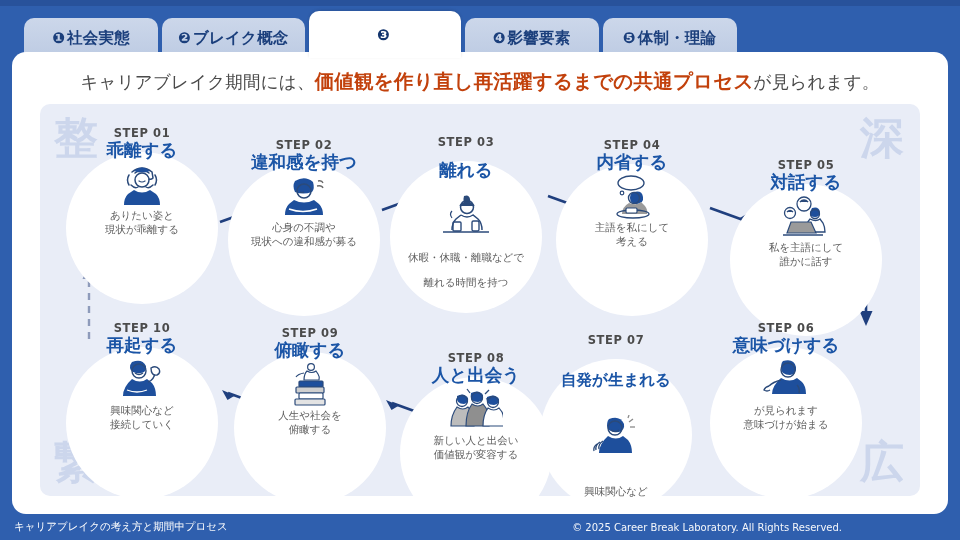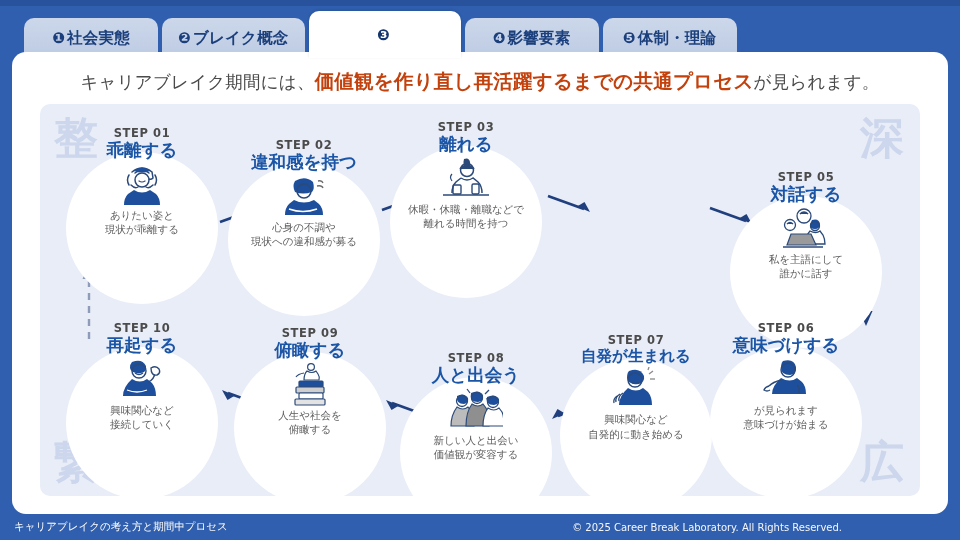--- a/index.html
+++ b/index.html
@@ -282,42 +282,59 @@
             <g stroke="#6b6b6b" stroke-width="1.3" fill="none">
                 <path d="M41 6 q4-1 5 2"></path>
                 <path d="M40 11 q5-1 6 2"></path>
               </g>
           </svg>
         </div>
         <div class="desc">心身の不調や</div>
         <div class="desc">現状への違和感が募る</div>
       </div>
 
-      <div class="step raise" style="left:350px; top:42px;">
+      <div class="step raise" style="left:350px; top:57px;gap:11px;">
         <div class="lbl">STEP 03</div>
         <div class="ttl">離れる</div>
         <div class="ico">
           <svg viewBox="0 0 54 44">
             <path fill="#2b4a7a" d="M25 2 q5-2 6 3 q1 4-3 4 q-5 0-3-7z"></path>
             <circle cx="28" cy="13" r="6.5" fill="none" stroke="#2b4a7a" stroke-width="1.5"></circle>
             <path d="M21 12 q7-7 14 0" stroke="#2b4a7a" stroke-width="2" fill="#2b4a7a"></path>
             <path d="M22 21 q6 4 12 0 l5 4 q4 4 4 11" stroke="#2b4a7a" stroke-width="1.5" fill="none"></path>
             <path d="M22 21 l-5 4 q-4 4-4 11" stroke="#2b4a7a" stroke-width="1.5" fill="none"></path>
             <rect x="14" y="28" width="8" height="9" rx="1" fill="none" stroke="#2b4a7a" stroke-width="1.4"></rect>
             <rect x="33" y="27" width="7" height="10" rx="1.4" fill="none" stroke="#2b4a7a" stroke-width="1.4"></rect>
             <path d="M4 38 H50" stroke="#2b4a7a" stroke-width="1.6"></path>
             <path d="M13 24 q-3-4 0-7" stroke="#2b4a7a" stroke-width="1.2" fill="none"></path>
           </svg>
         </div>
         <div class="desc">休暇・休職・離職などで</div>
         <div class="desc">離れる時間を持つ</div>
       </div>
 
-
-      <div class="step raise" style="left:690px; top:92px;">
+      <div class="step raise" style="left:516px; top:60px;">
+        <div class="lbl">STEP 04</div>
+        <div class="ttl">内省する</div>
+        <div class="ico">
+          <svg viewBox="0 0 54 44">
+            <ellipse cx="26" cy="8" rx="13" ry="7" fill="none" stroke="#2b4a7a" stroke-width="1.4"></ellipse>
+            <circle cx="17" cy="18" r="1.8" fill="none" stroke="#2b4a7a" stroke-width="1.2"></circle>
+            <path fill="#1e4f9c" d="M29 17 q8-2 9 5 q1 6-6 7 q-7 0-7-6 q0-5 4-6z"></path>
+            <circle cx="29" cy="23" r="5.5" fill="none" stroke="#2b4a7a" stroke-width="1.4"></circle>
+            <path fill="#9a9a9a" d="M24 28 q8 3 12-1 l4 4 q3 4 2 8 H17 q0-7 7-11z"></path>
+            <ellipse cx="28" cy="39" rx="16" ry="4" fill="none" stroke="#2b4a7a" stroke-width="1.3"></ellipse>
+            <rect x="21" y="33" width="11" height="5" rx="1" fill="#fff" stroke="#2b4a7a" stroke-width="1.2"></rect>
+          </svg>
+        </div>
+        <div class="desc">主語を私にして</div>
+        <div class="desc">考える</div>
+      </div>
+
+      <div class="step raise" style="left:690px; top:80px;">
         <div class="lbl">STEP 05</div>
         <div class="ttl">対話する</div>
         <div class="ico">
           <svg viewBox="0 0 54 44">
             <circle cx="25" cy="9" r="7" fill="none" stroke="#2b4a7a" stroke-width="1.3"></circle>
             <path d="M21 7 q4-4 8 0" stroke="#2b4a7a" stroke-width="1.6" fill="#2b4a7a"></path>
             <circle cx="11" cy="18" r="5.5" fill="none" stroke="#2b4a7a" stroke-width="1.3"></circle>
             <path d="M8 17 q3-3 6 0" stroke="#2b4a7a" stroke-width="1.4" fill="#2b4a7a"></path>
             <path fill="#1e4f9c" d="M33 13 q7-2 8 4 q0 5-5 5 q-6 0-5-5z"></path>
             <circle cx="36" cy="19" r="4.5" fill="none" stroke="#2b4a7a" stroke-width="1.3"></circle>
@@ -340,21 +357,21 @@
             <path fill="#1e4f9c" d="M22 20 q9 5 16 0 l5 4 q4 4 4 12 H13 q0-8 9-16z"></path>
             <path d="M22 22 q-8 2-12 6" stroke="#2b4a7a" stroke-width="1.5" fill="none"></path>
             <path d="M10 28 q-4 1-5 4 q3 2 6 0" stroke="#2b4a7a" stroke-width="1.4" fill="none"></path>
             <path d="M38 27 q3 3 2 8" stroke="#2b4a7a" stroke-width="1.4" fill="none"></path>
           </svg>
         </div>
         <div class="desc">が見られます</div>
         <div class="desc">意味づけが始まる</div>
       </div>
 
-      <div class="step raise" style="left:520px; top:255px;">
+      <div class="step raise" style="left:500px; top:255px;gap:24px;">
         <div class="lbl">STEP 07</div>
         <div class="ttl sm">自発が生まれる</div>
         <div class="ico">
           <svg viewBox="0 0 54 44">
             <path fill="#1e4f9c" d="M20 4 q11-4 15 5 q1 6-5 8 q-11 1-12-6 q0-5 2-7z"></path>
             <circle cx="26" cy="13" r="7" fill="none" stroke="#2b4a7a" stroke-width="1.4"></circle>
             <path d="M22 15 q4 3 8 0" stroke="#2b4a7a" stroke-width="1.3" fill="none"></path>
             <path fill="#1e4f9c" d="M19 21 q8 5 15 0 l5 4 q4 5 4 13 H10 q0-9 9-17z"></path>
             <g stroke="#2b4a7a" stroke-width="1.3" fill="none">
               <path d="M14 26 q-5 3-4 8"></path>

